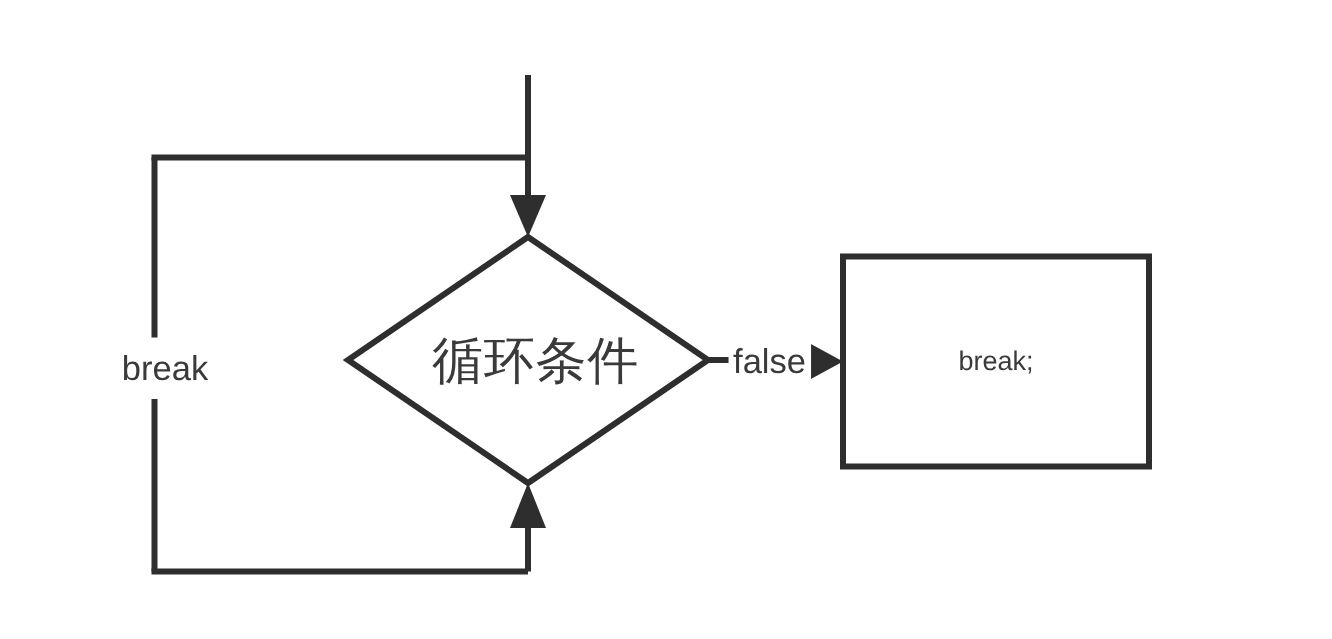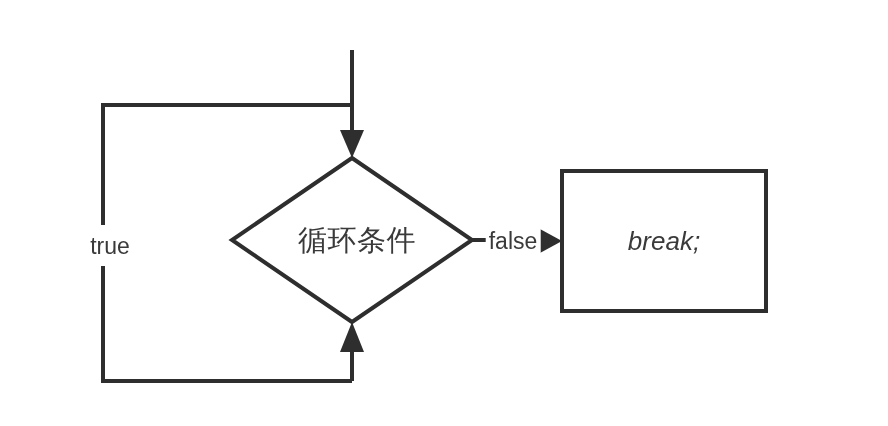--- a/index.html
+++ b/index.html
@@ -42,26 +42,25 @@
     stroke-linejoin: miter;
   }
   .node-label {
     position: absolute;
     color: #3a3a3a;
     white-space: nowrap;
     transform: translate(-50%, -50%);
     pointer-events: none;
   }
   .label-cjk {
-    font-size: 29px;
+    font-size: 34px;
     letter-spacing: 0.5px;
   }
   .label-latin {
-    font-size: 26px;
-    font-style: italic;
+    font-size: 18px;
   }
   .edge-label {
     position: absolute;
     color: #3a3a3a;
     background: #ffffff;
     white-space: nowrap;
     transform: translate(-50%, -50%);
     font-size: 23px;
     padding: 1px 3px;
   }
@@ -98,15 +97,15 @@
     <rect class="node-shape" x="562" y="171" width="204" height="140"></rect>
 
   </svg>
 
   <div class="node-label label-cjk" style="left:357px; top:241px;">循环条件</div>
 
   <div class="node-label label-latin" style="left:664px; top:241px;">break;</div>
 
   <div class="edge-label" style="left:513px; top:241px;">false</div>
 
-  <div class="edge-label" style="left:110px; top:246px;">true</div>
+  <div class="edge-label" style="left:110px; top:246px;">break</div>
 
 </div>
 
 </body></html>

